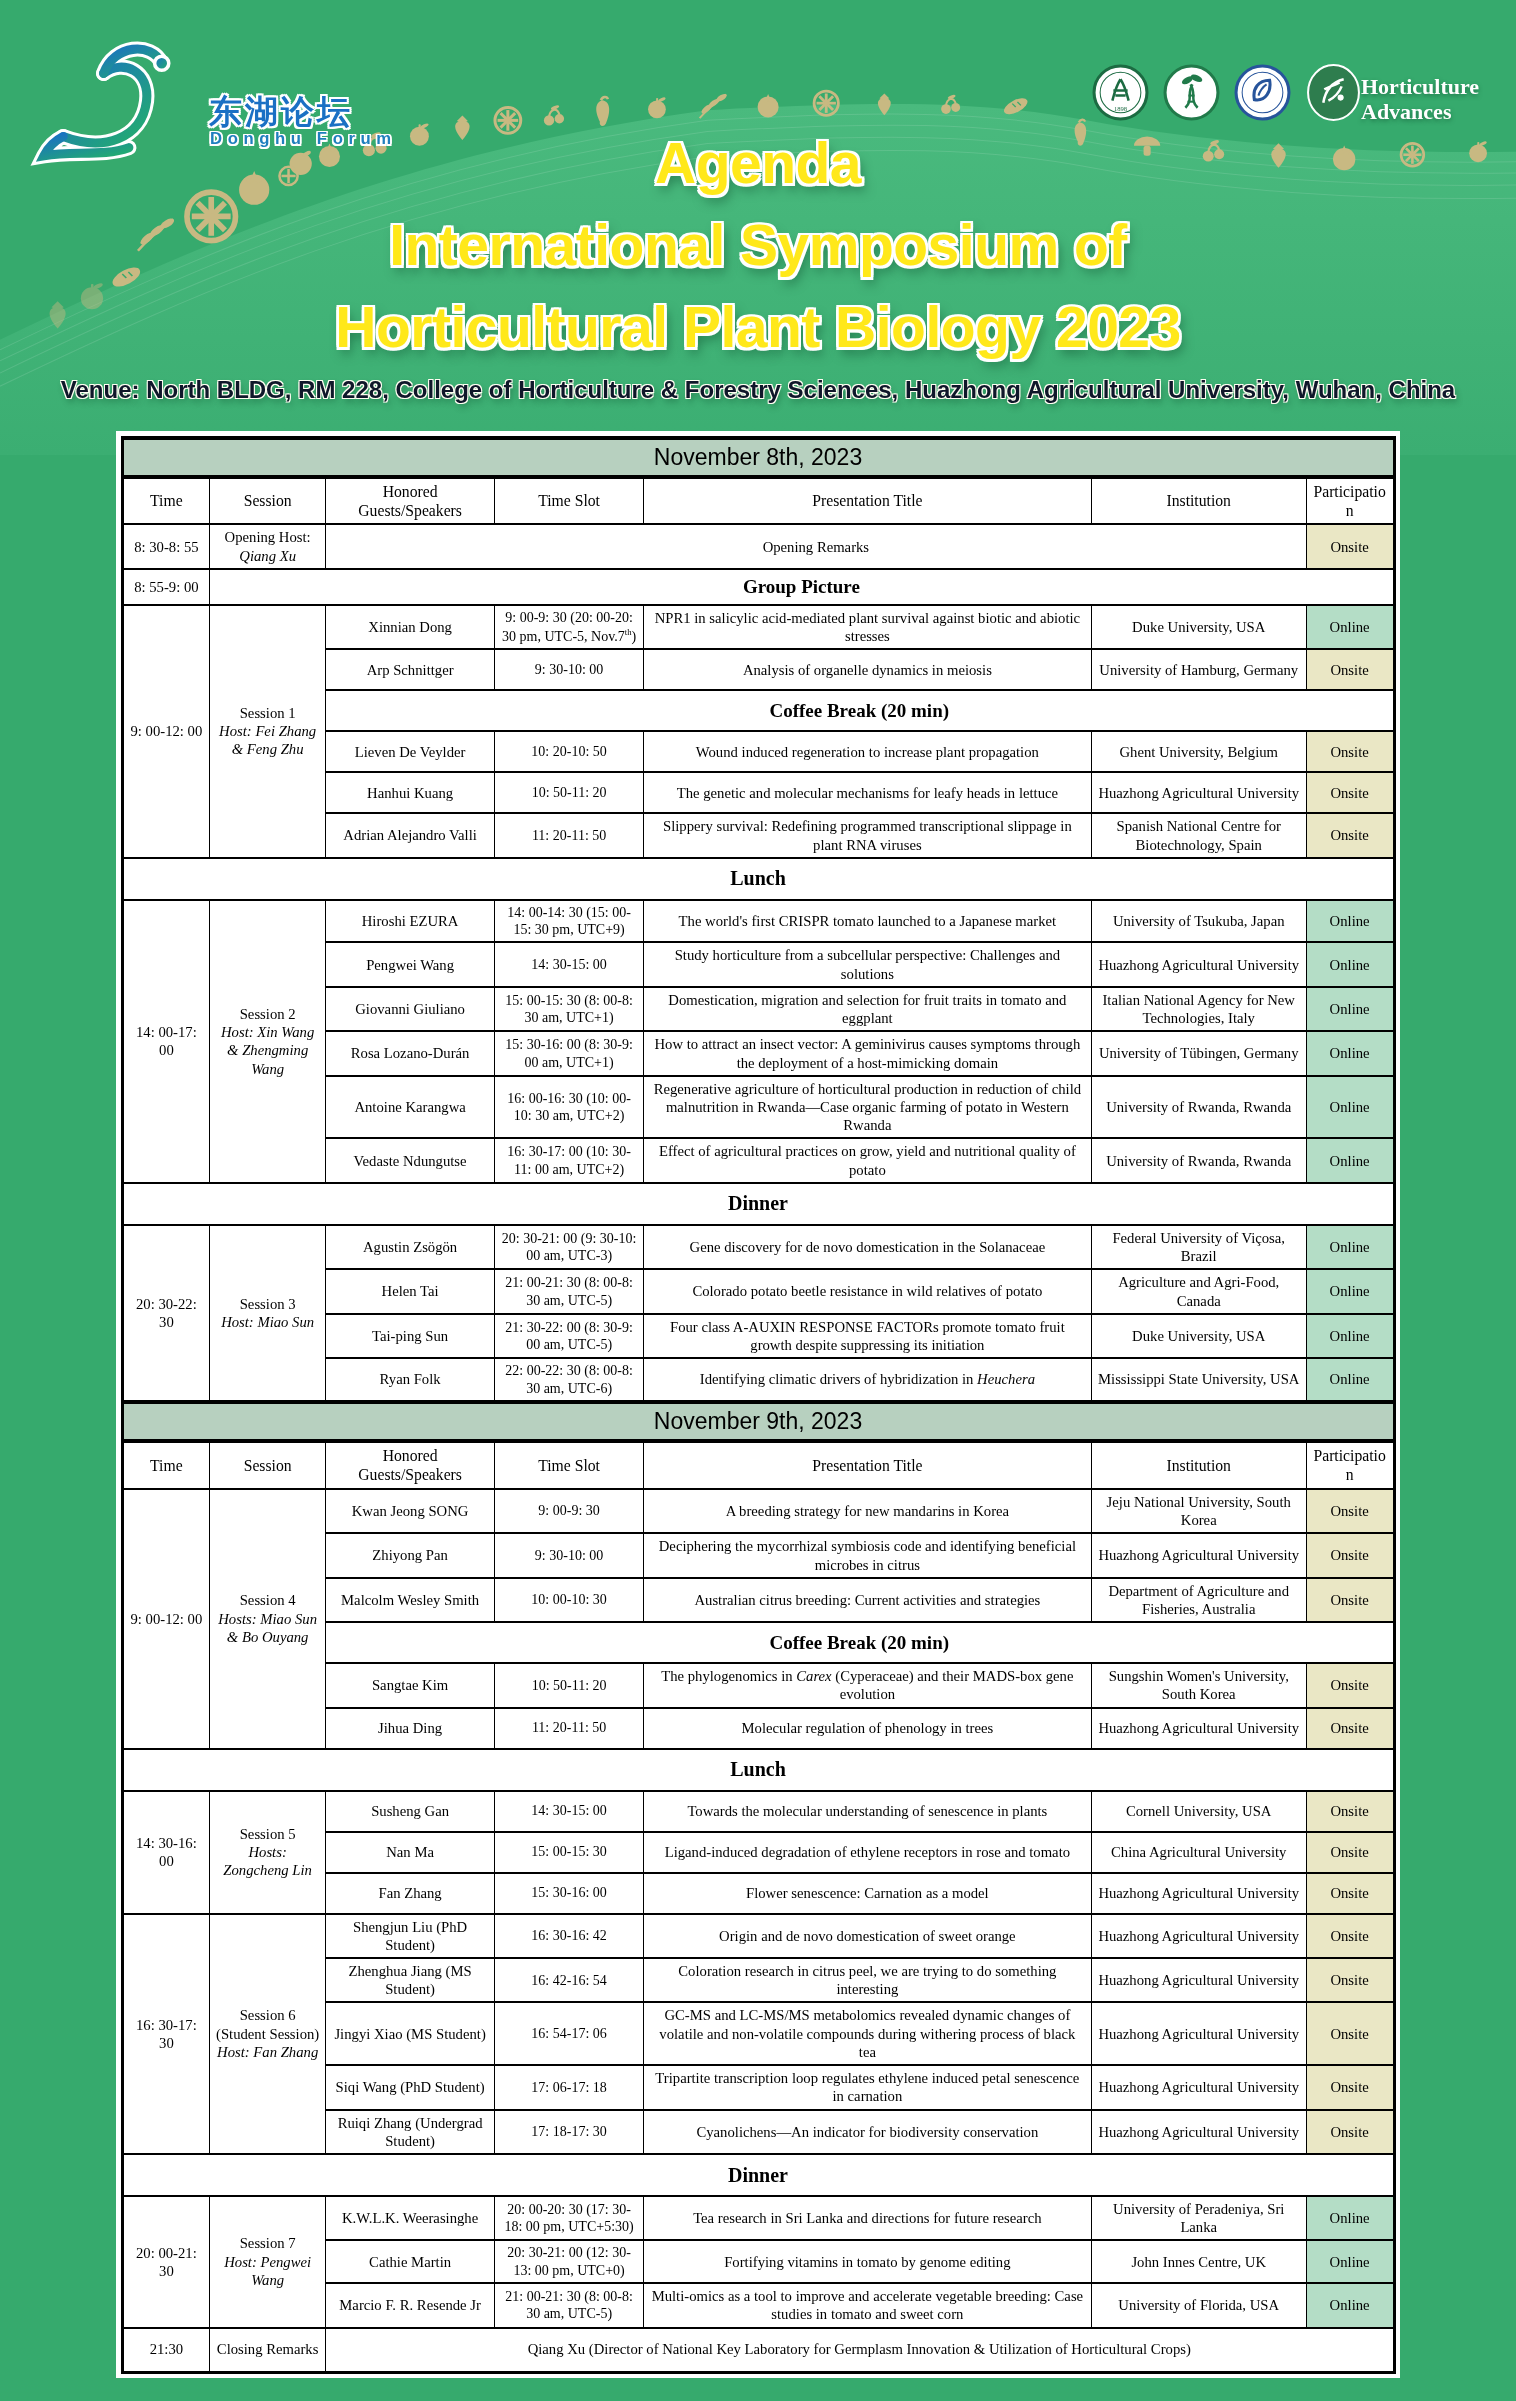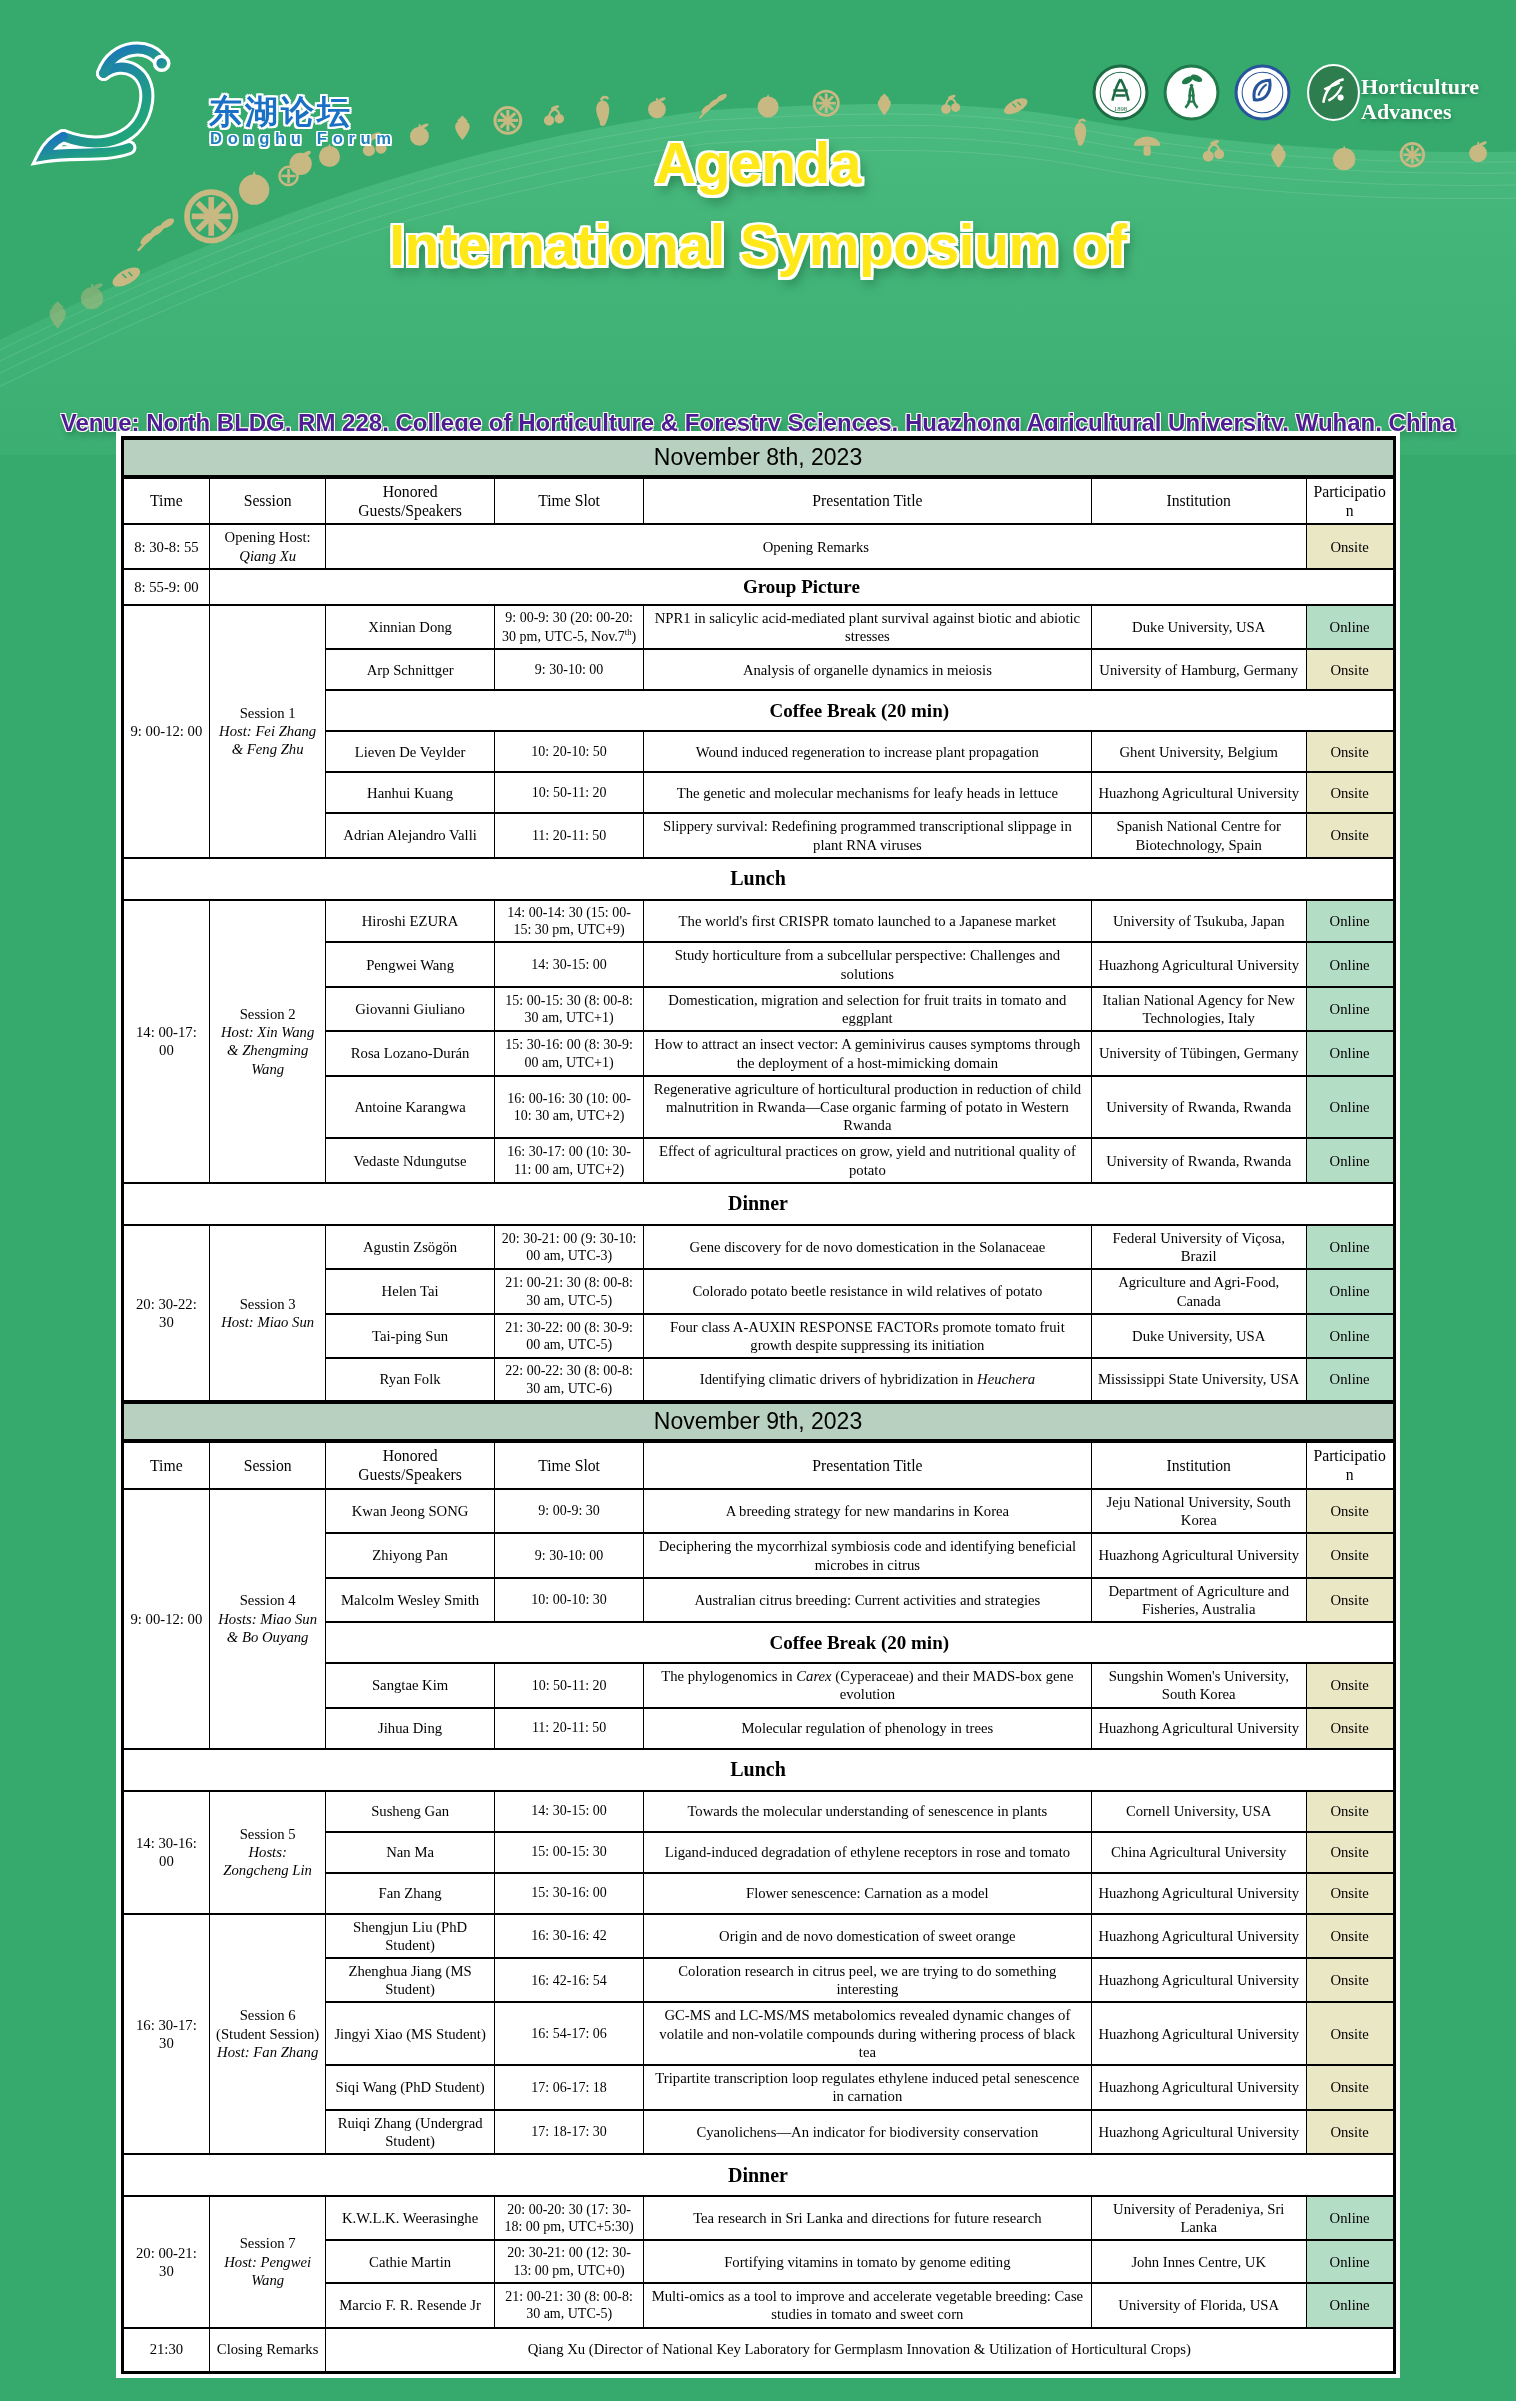--- a/index.html
+++ b/index.html
@@ -34,23 +34,22 @@
     white-space:nowrap;
   }
   .title{
     position:absolute;left:0;top:122px;width:1516px;text-align:center;
     font-family:"Liberation Sans", sans-serif;font-weight:bold;font-size:57px;line-height:82px;
     letter-spacing:-0.5px;color:#ffe81a;
     text-shadow:-2.5px -2.5px 0 #fff,2.5px -2.5px 0 #fff,-2.5px 2.5px 0 #fff,2.5px 2.5px 0 #fff,0 -2.5px 0 #fff,0 2.5px 0 #fff,-2.5px 0 0 #fff,2.5px 0 0 #fff,3.5px 7px 11px rgba(8,66,38,.5);
   }
   .venue{
     position:absolute;left:0;top:376px;width:1516px;text-align:center;
-    font-family:"Liberation Sans", sans-serif;font-weight:bold;font-size:24px;color:#4c1d95;
+    font-family:"Liberation Sans", sans-serif;font-weight:bold;font-size:24px;color:#0f172a;
     text-shadow:-1px -1px 0 #fffef2,1px -1px 0 #fffef2,-1px 1px 0 #fffef2,1px 1px 0 #fffef2,2px 4px 6px rgba(8,66,38,.45);
-    margin-top:33px;
   }
   
   #content{position:absolute;left:116px;top:431px;width:1284px;}
   .table-frame{background:#ffffff;padding:4.5px;}
   table{width:100%;border-collapse:collapse;table-layout:fixed;border:3.5px solid #000;}
   col.c1{width:6.9%;} col.c2{width:9.1%;} col.c3{width:13.3%;} col.c4{width:11.7%;}
   col.c5{width:35.2%;} col.c6{width:16.9%;} col.c7{width:6.9%;}
   td{
     border:1.5px solid #000;border-top-width:2.5px;border-bottom-width:2.5px;
     padding:3px 5px;text-align:center;vertical-align:middle;
@@ -239,20 +238,21 @@
   </div>
 
   <div class="journal">
     <div>Horticulture</div>
     <div>Advances</div>
   </div>
 
   <div class="title">
     <div>Agenda</div>
     <div>International Symposium of</div>
+    <div>Horticultural Plant Biology 2023</div>
   </div>
 
   <div class="venue">Venue: North BLDG, RM 228, College of Horticulture &amp; Forestry Sciences, Huazhong Agricultural University, Wuhan, China</div>
 
   <div id="content">
     <div class="table-frame">
       <table>
         <colgroup>
           <col class="c1">
             <col class="c2">

